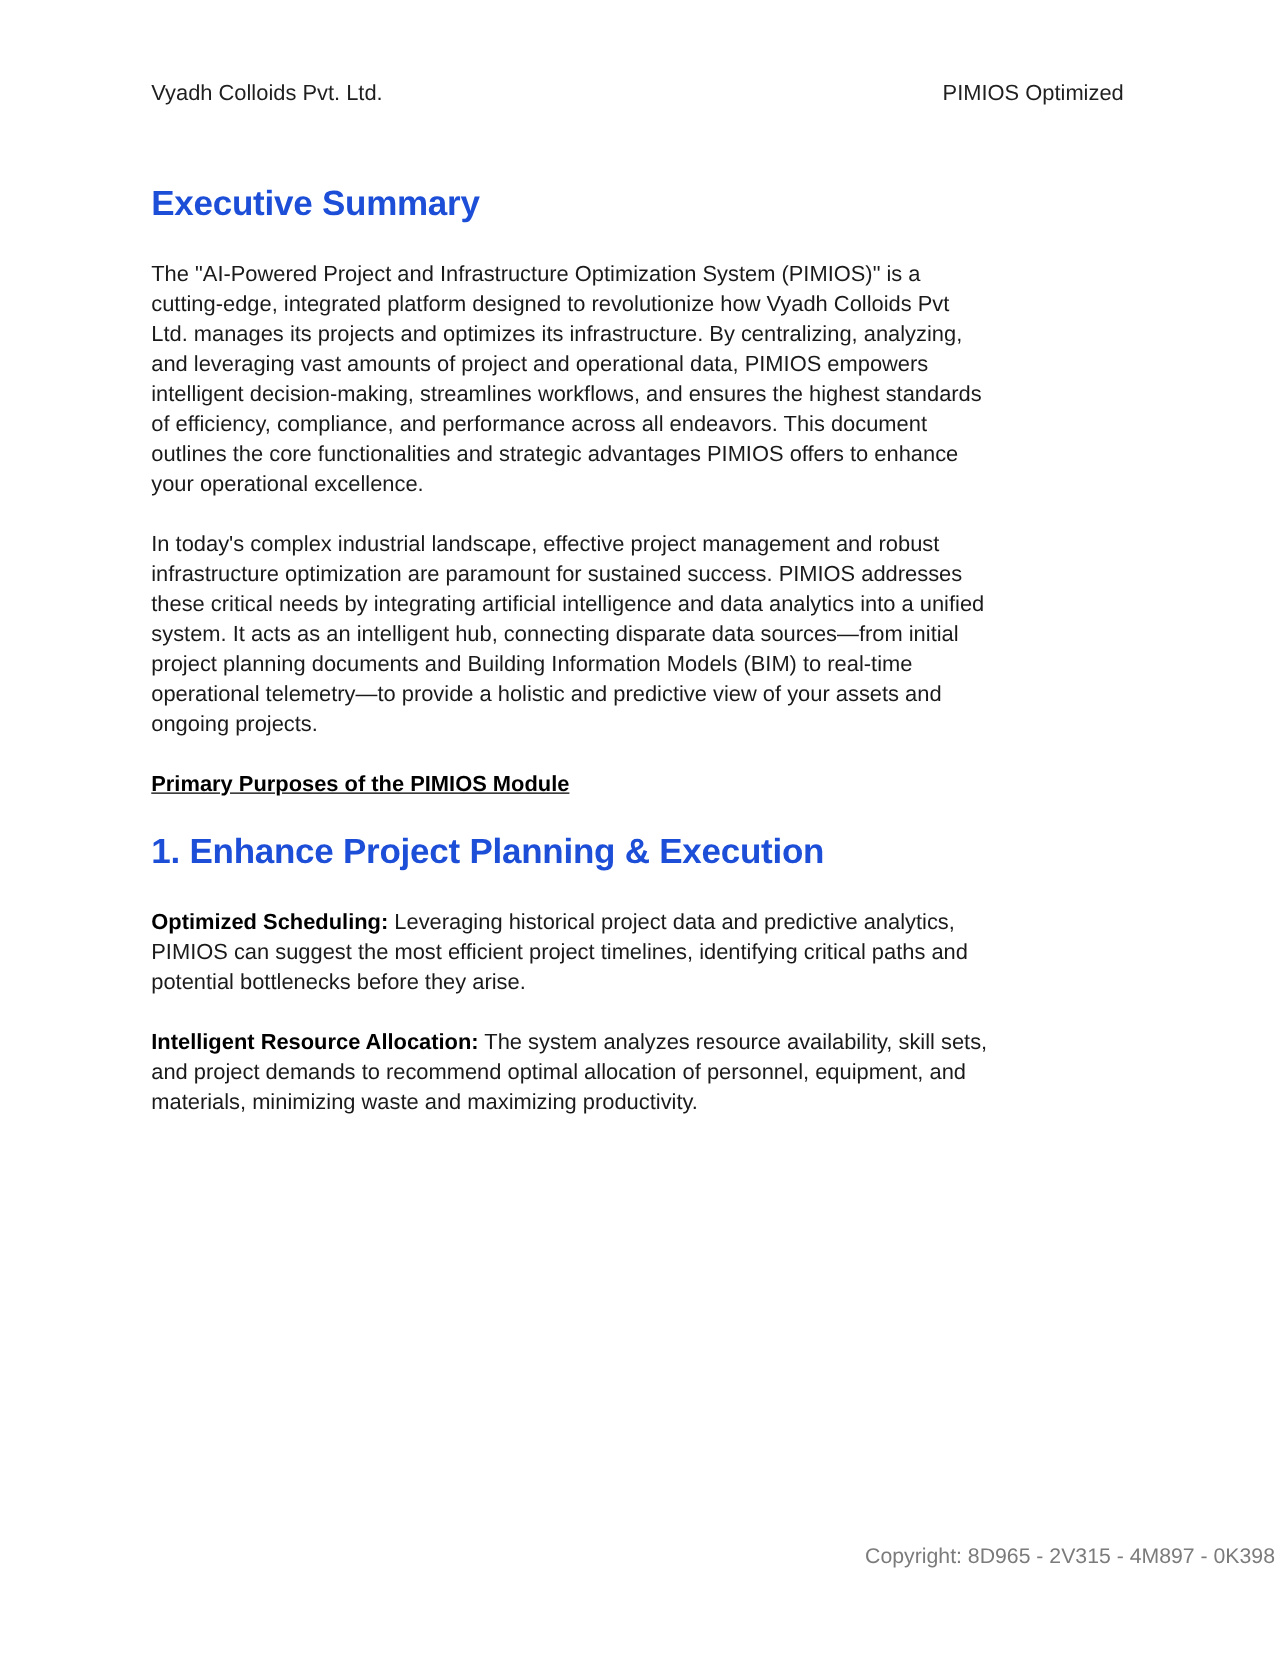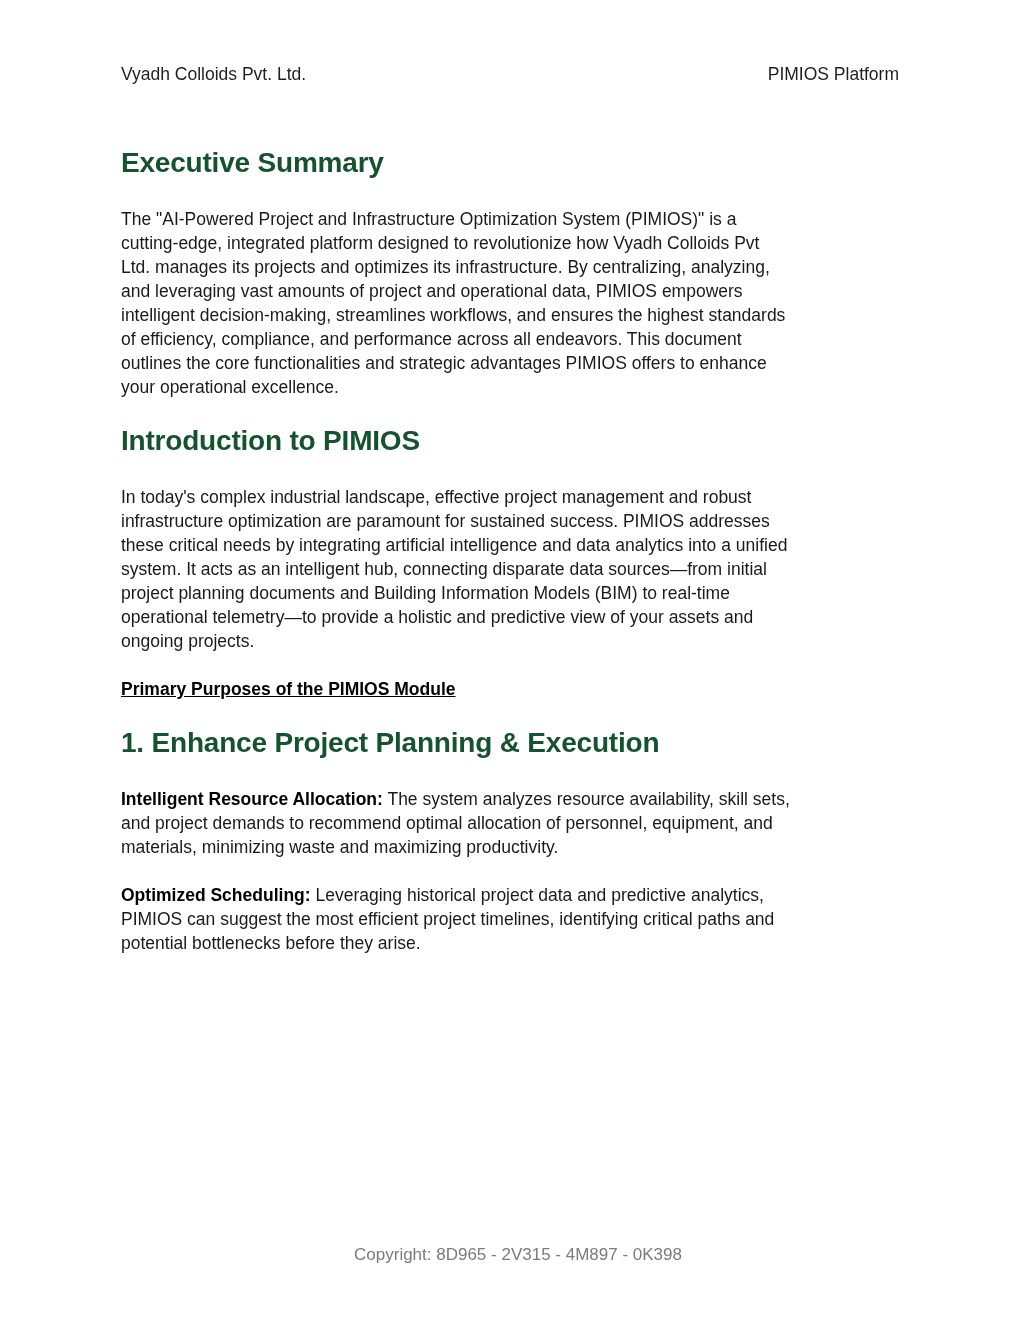--- a/index.html
+++ b/index.html
@@ -23,21 +23,21 @@
     justify-content: space-between;
     align-items: baseline;
     font-size: 17.5px;
     line-height: 24px;
     color: #1f1f1f;
   }
   h1 {
     font-size: 28px;
     line-height: 36px;
     font-weight: 700;
-    color: #14532d;
+    color: #1d4ed8;
     margin: 22px 0 26px;
     letter-spacing: -0.2px;
   }
   h1.first {
     margin-top: 59px;
   }
   h3 {
     font-size: 17.5px;
     line-height: 24px;
     font-weight: 700;
@@ -54,69 +54,67 @@
   }
   p strong {
     font-weight: 700;
     color: #000000;
   }
   .doc-footer {
     position: absolute;
     left: 16px;
     right: 0;
     top: 1234px;
-    text-align: center;
+    text-align: right;
     font-size: 17px;
     line-height: 22px;
     color: #7b7b7b;
-    margin-top: 10px;
   }
 </style>
 </head>
 <body>
 
 <div class="page">
 
   <header class="doc-header">
     <span>Vyadh Colloids Pvt. Ltd.</span>
-    <span>PIMIOS Platform</span>
+    <span>PIMIOS Optimized</span>
   </header>
 
   <main>
 
     <h1 class="first">Executive Summary</h1>
     <p>The "AI-Powered Project and Infrastructure Optimization System (PIMIOS)" is a
 cutting-edge, integrated platform designed to revolutionize how Vyadh Colloids Pvt
 Ltd. manages its projects and optimizes its infrastructure. By centralizing, analyzing,
 and leveraging vast amounts of project and operational data, PIMIOS empowers
 intelligent decision-making, streamlines workflows, and ensures the highest standards
 of efficiency, compliance, and performance across all endeavors. This document
 outlines the core functionalities and strategic advantages PIMIOS offers to enhance
 your operational excellence.</p>
 
-    <h1>Introduction to PIMIOS</h1>
     <p>In today's complex industrial landscape, effective project management and robust
 infrastructure optimization are paramount for sustained success. PIMIOS addresses
 these critical needs by integrating artificial intelligence and data analytics into a unified
 system. It acts as an intelligent hub, connecting disparate data sources—from initial
 project planning documents and Building Information Models (BIM) to real-time
 operational telemetry—to provide a holistic and predictive view of your assets and
 ongoing projects.</p>
 
     <h3>Primary Purposes of the PIMIOS Module</h3>
 
     <h1>1. Enhance Project Planning &amp; Execution</h1>
 
+    <p><strong>Optimized Scheduling:</strong><span> Leveraging historical project data and predictive analytics,
+PIMIOS can suggest the most efficient project timelines, identifying critical paths and
+potential bottlenecks before they arise.</span></p>
+
     <p><strong>Intelligent Resource Allocation:</strong><span> The system analyzes resource availability, skill sets,
 and project demands to recommend optimal allocation of personnel, equipment, and
 materials, minimizing waste and maximizing productivity.</span></p>
-
-    <p><strong>Optimized Scheduling:</strong><span> Leveraging historical project data and predictive analytics,
-PIMIOS can suggest the most efficient project timelines, identifying critical paths and
-potential bottlenecks before they arise.</span></p>
 
 
   </main>
 
   <footer class="doc-footer">
     <span>Copyright: 8D965 - 2V315 - 4M897 - 0K398</span>
   </footer>
 
 </div>
 

